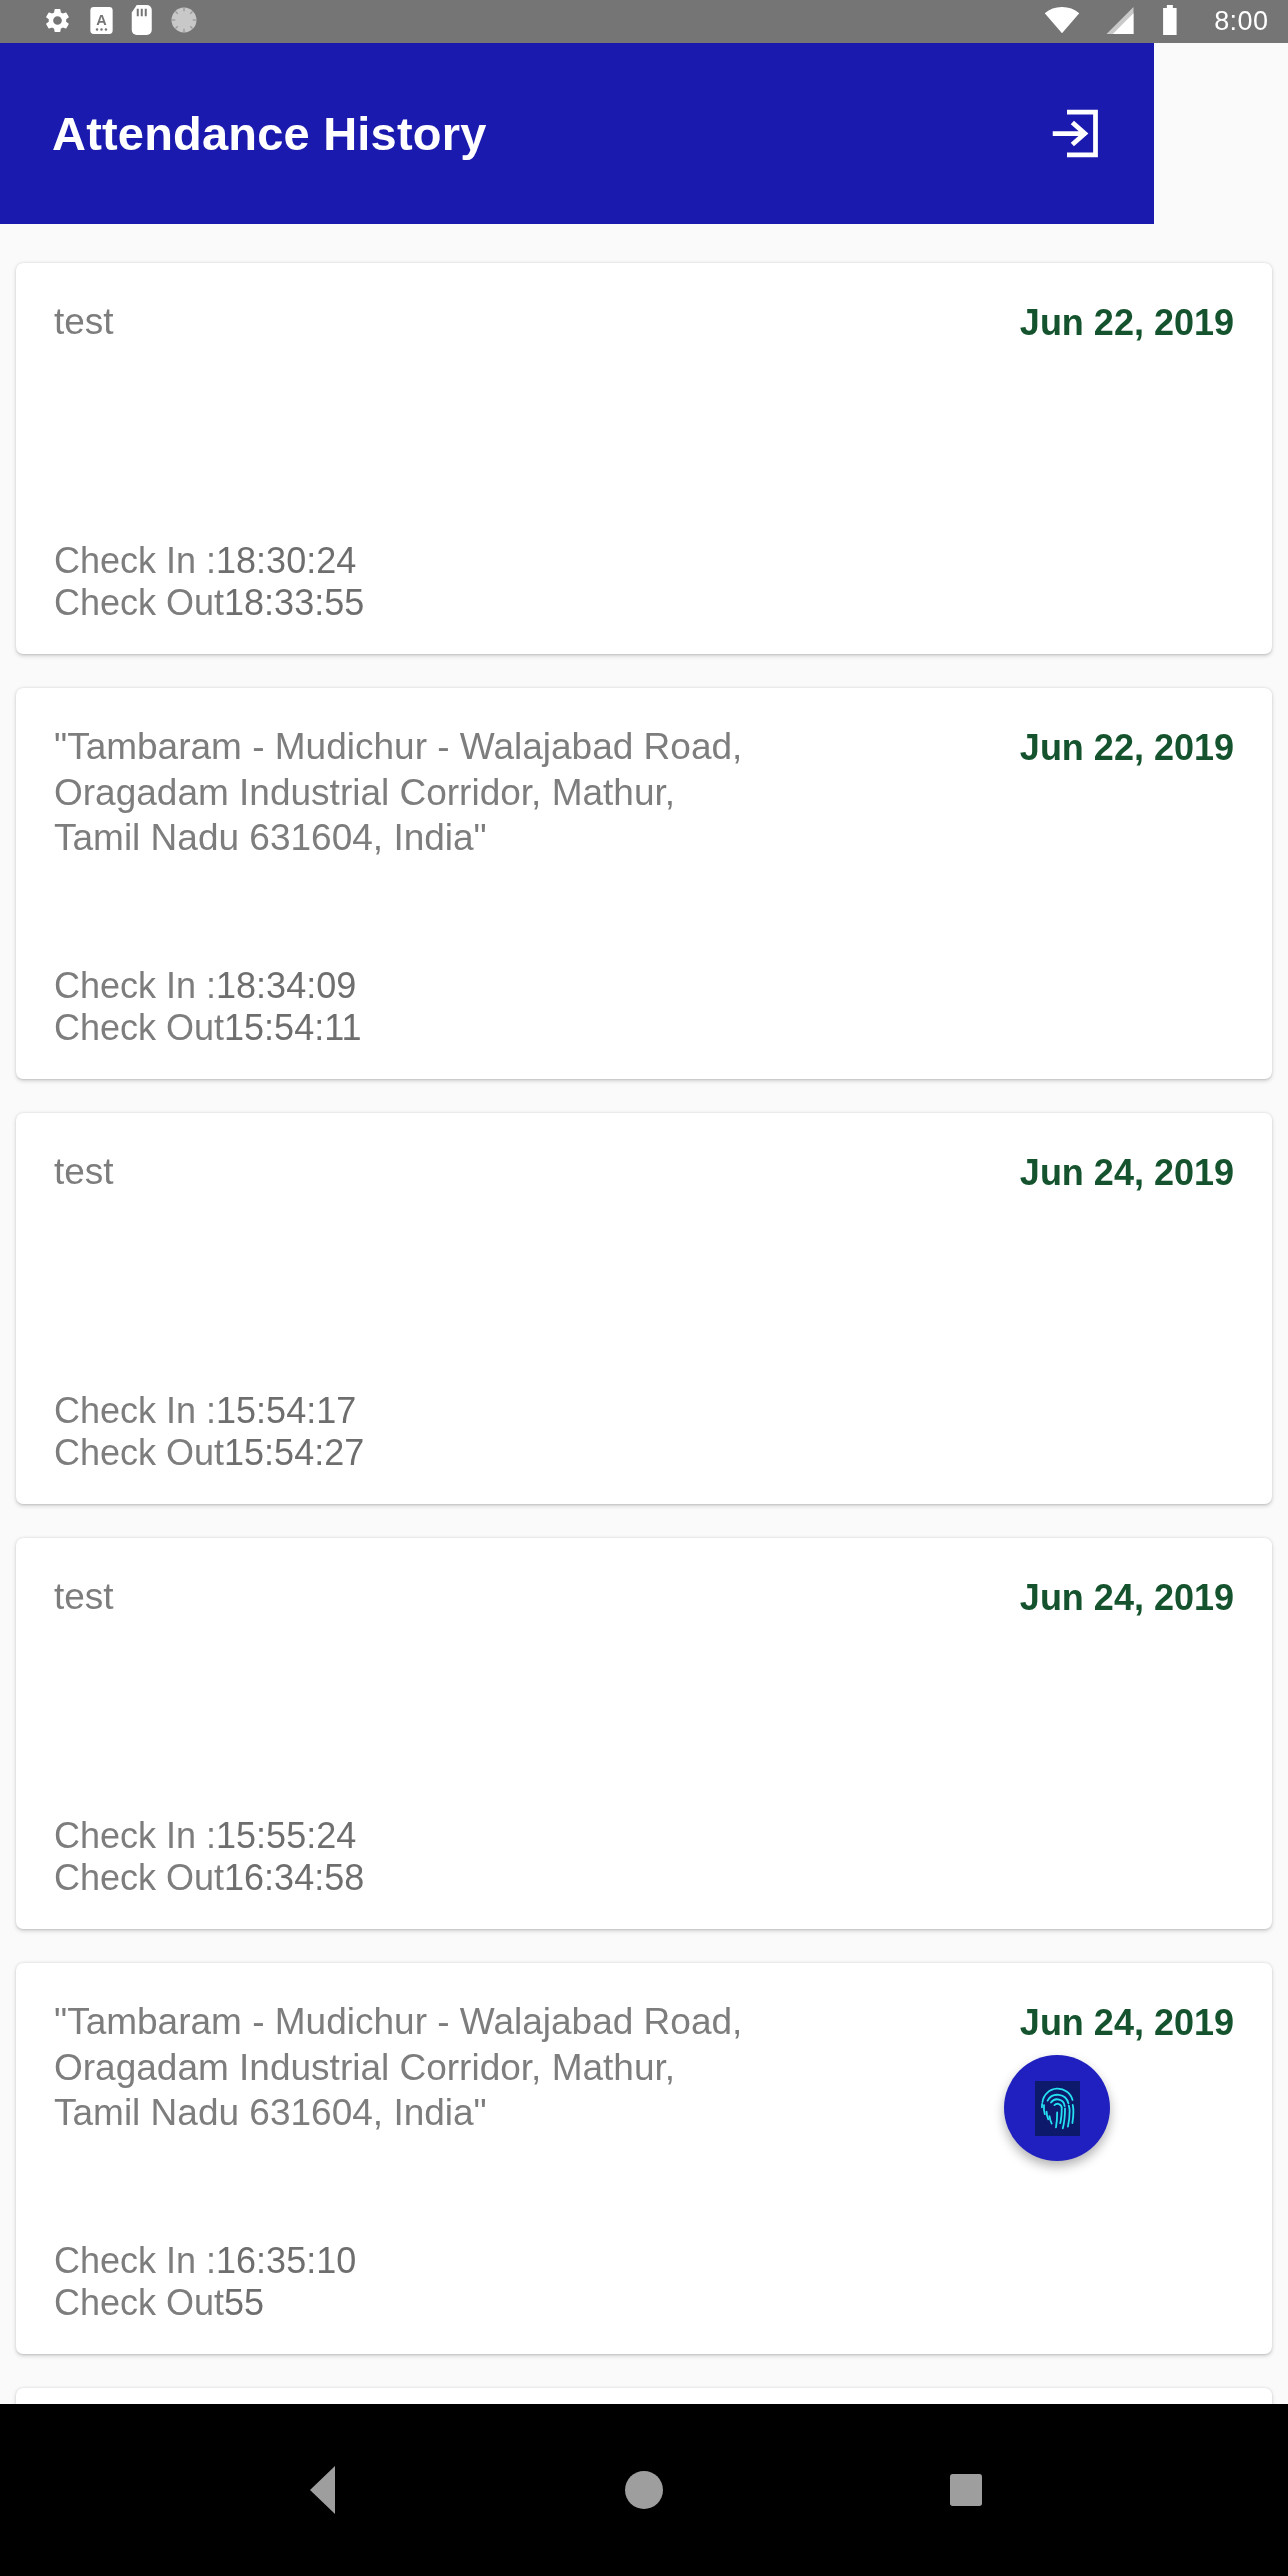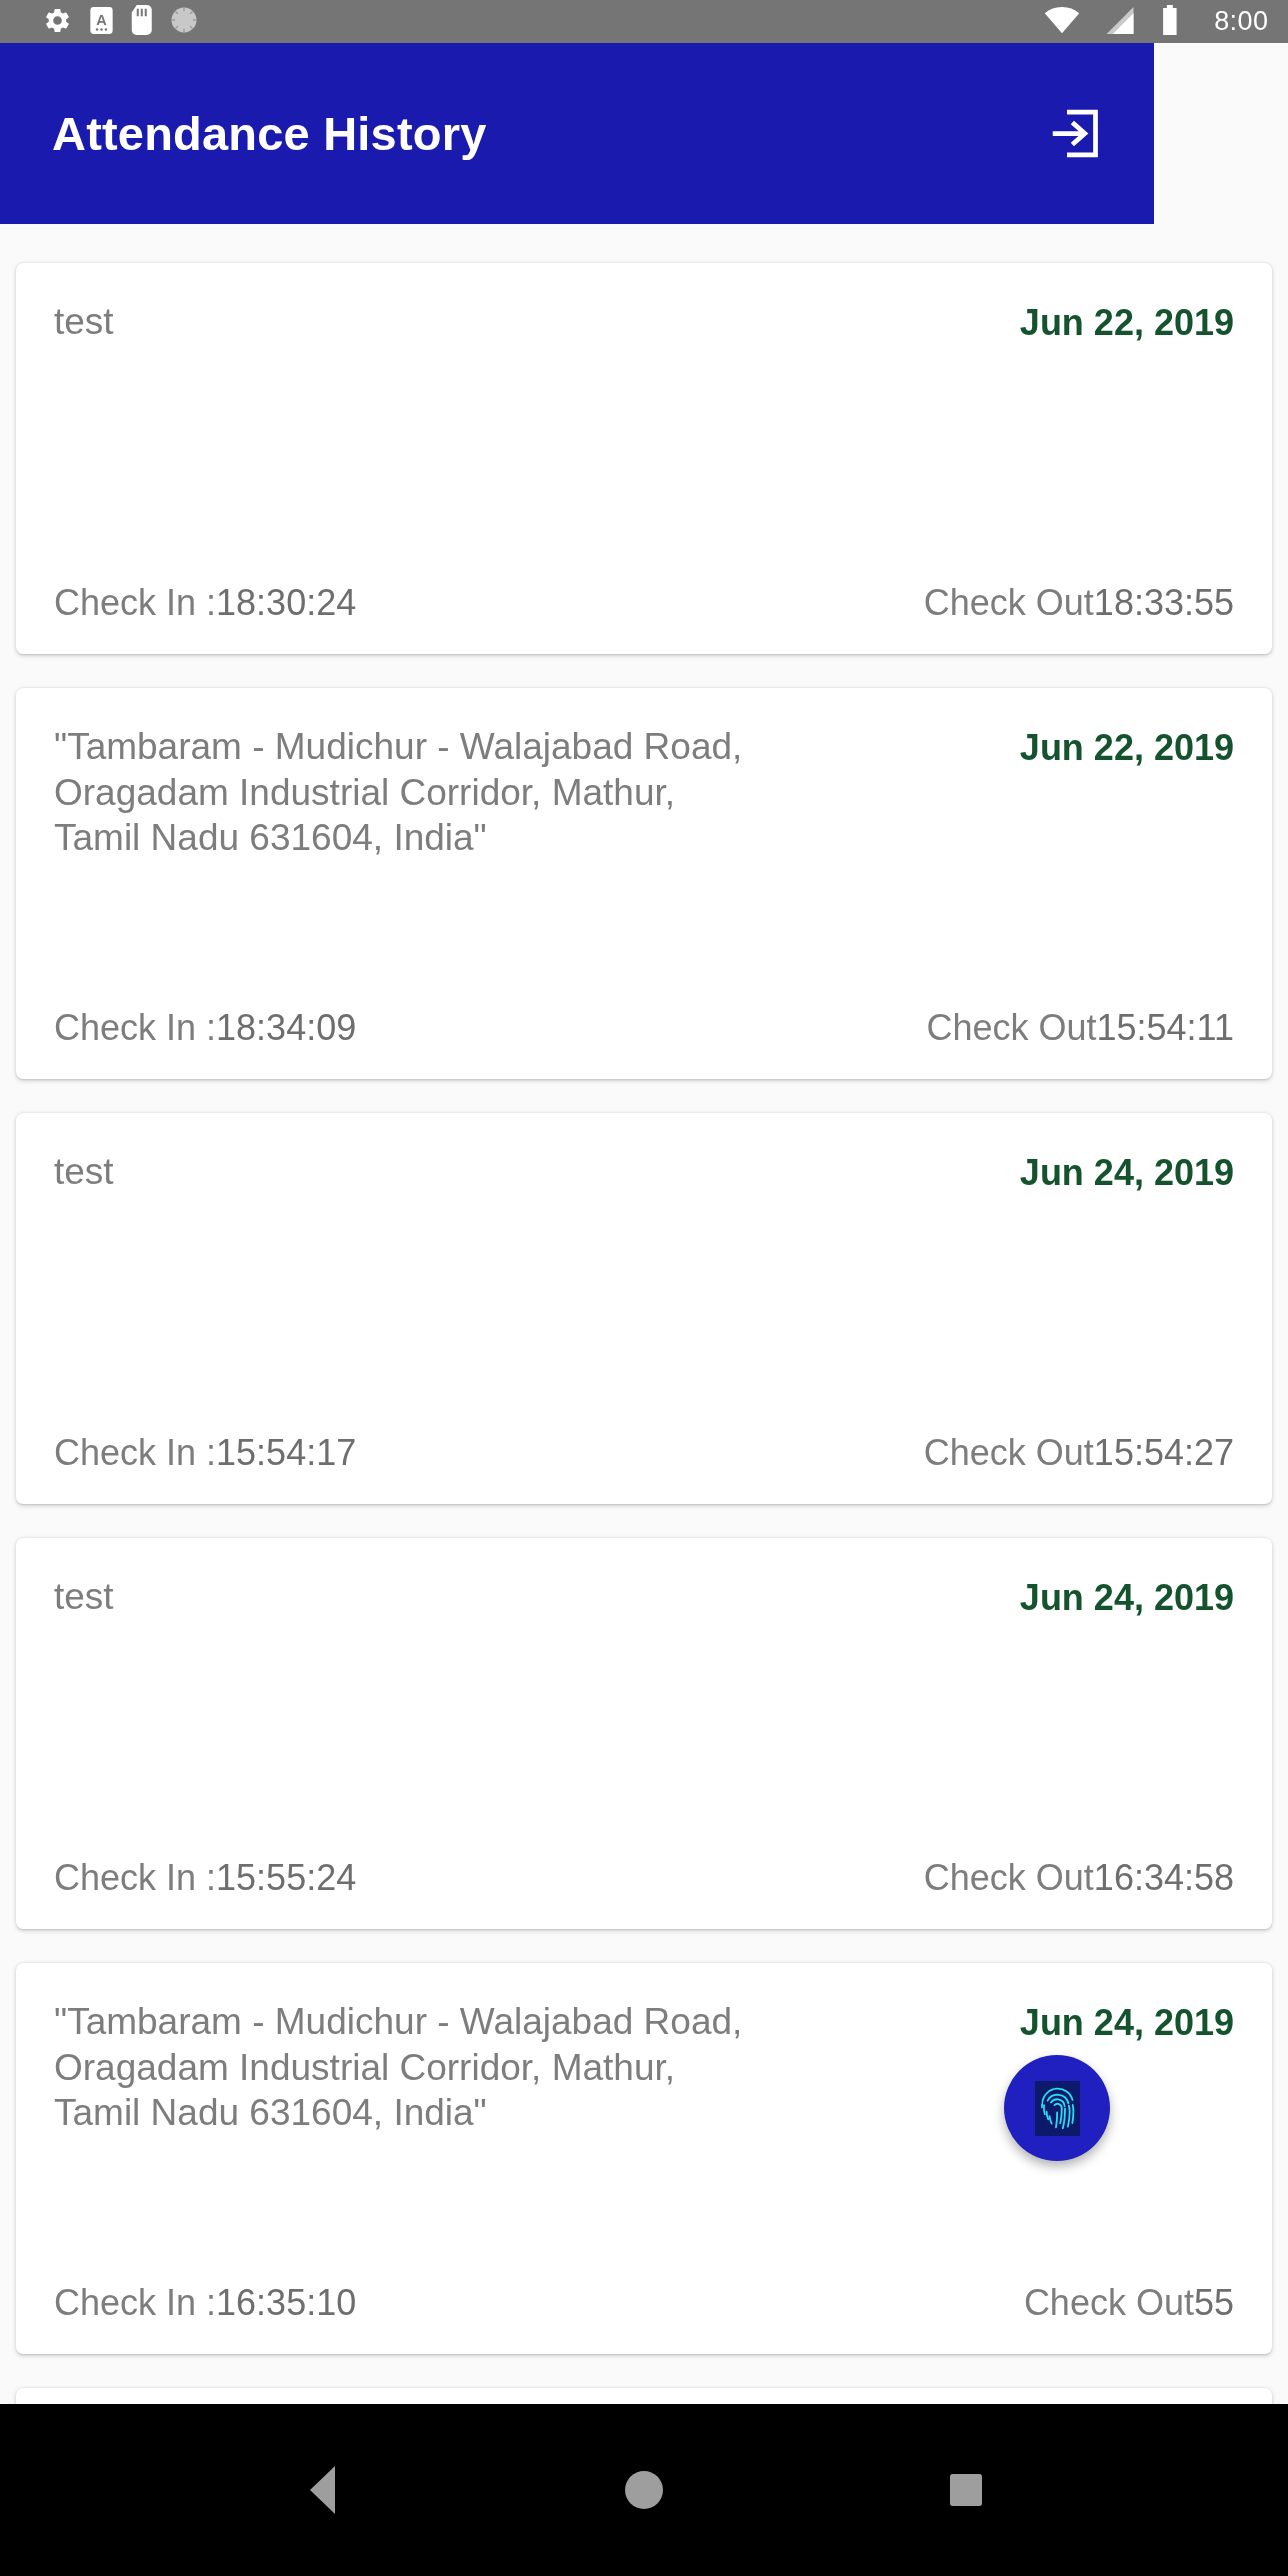--- a/index.html
+++ b/index.html
@@ -45,21 +45,21 @@
   }
   .card-top{ display:flex; align-items:flex-start; }
   .card-place{
     color:#7d7d7d; font-size:37px; line-height:1.23; flex:1; padding-right:16px;
     white-space:pre-line;
   }
   .card-date{
     color:#14532d; font-size:36px; font-weight:bold; white-space:nowrap;
     padding-top:2.7px;
   }
-  .card-bottom{ display:flex; align-items:baseline; }
+  .card-bottom{ display:flex; align-items:baseline;flex-direction:column; }
   .ci-group,.co-group{ display:flex; align-items:baseline; }
   .ci-group{ flex:1; }
   .lbl{ color:#7d7d7d; font-size:36px; }
   .val{ color:#6e6e6e; font-size:36px; font-weight:normal; margin-left:0; }
 
   
   .fab{
     position:absolute; left:1004px; top:2055px;
     width:106px; height:106px; border-radius:50%;
     background:#2020C0; box-shadow:0 5.4px 10.7px rgba(0,0,0,.30);

